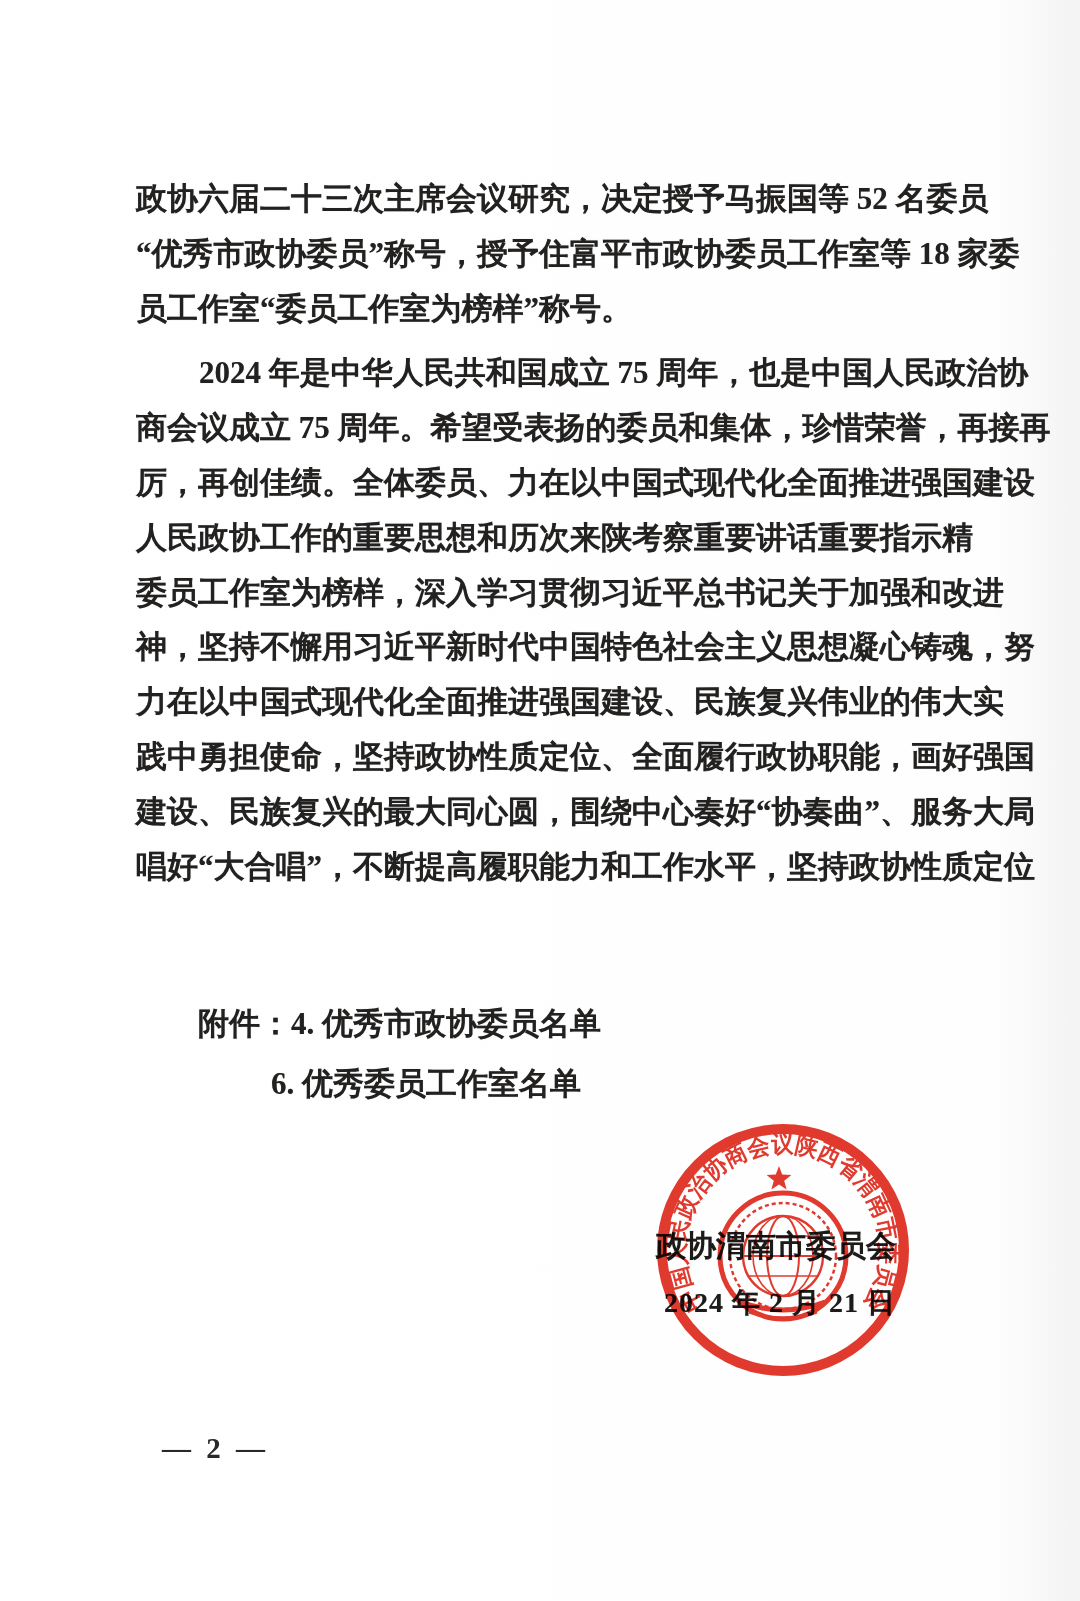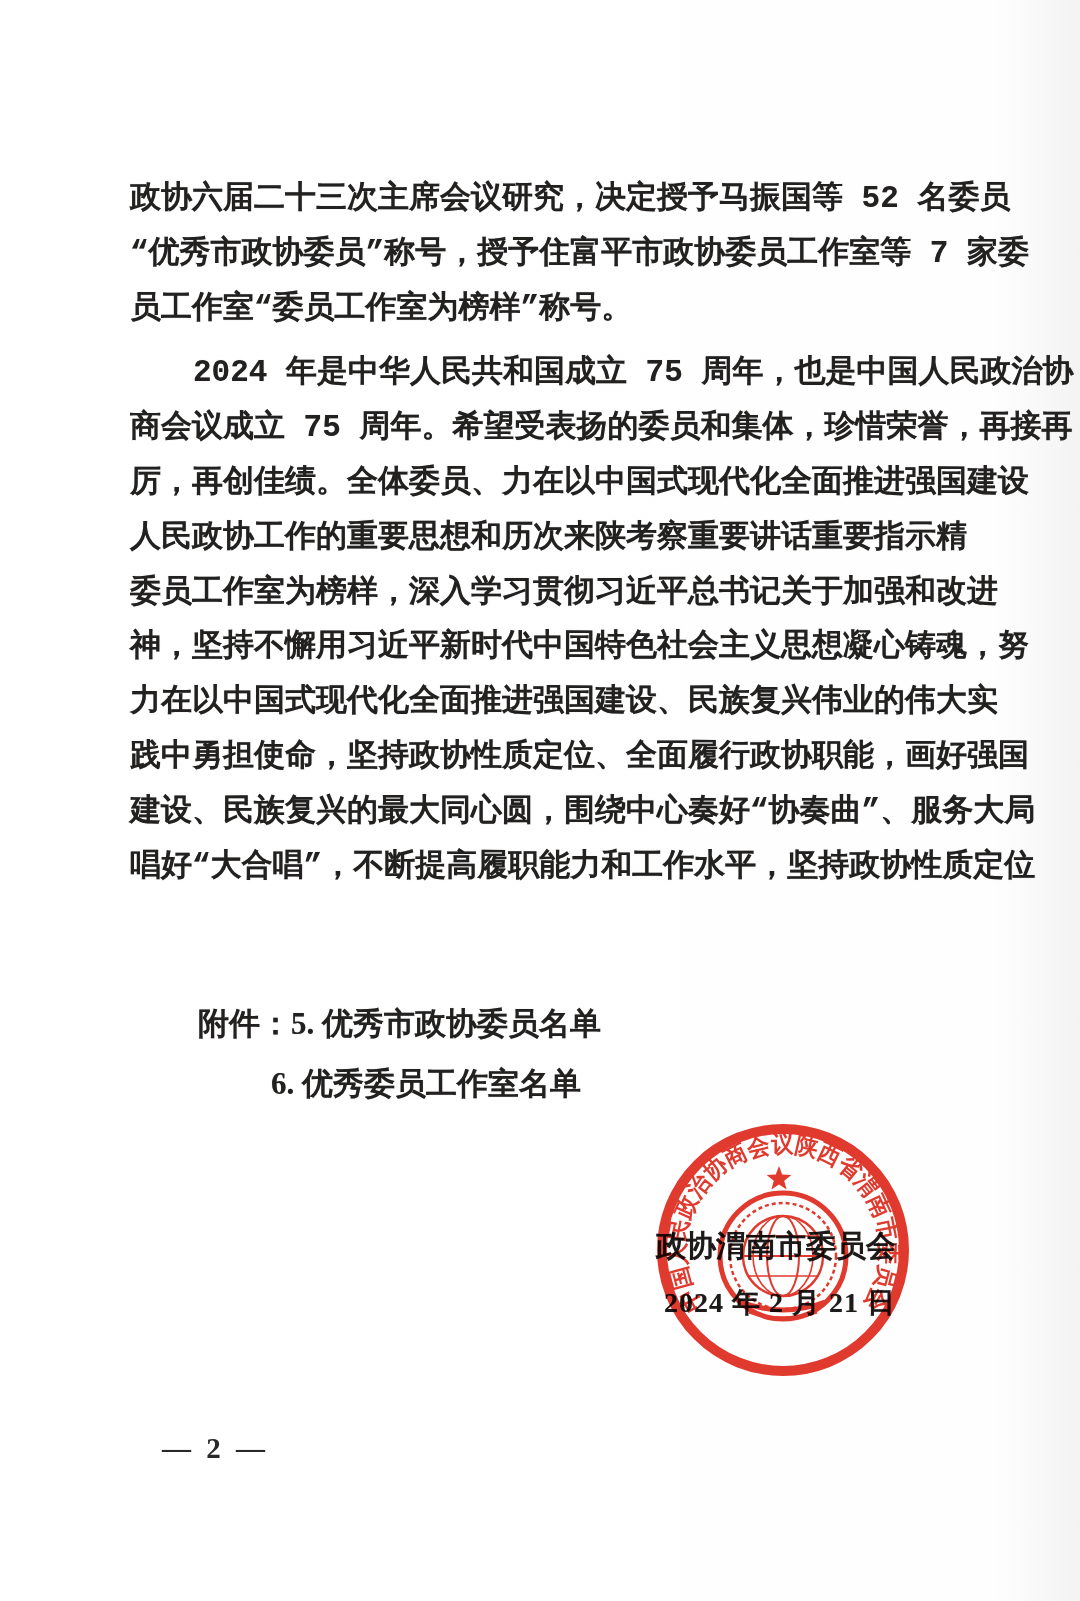--- a/index.html
+++ b/index.html
@@ -10,27 +10,26 @@
     position: relative;
     width: 1080px;
     height: 1601px;
     background: linear-gradient(90deg, #ffffff 0%, #fefefe 92%, #f3f3f3 100%);
     overflow: hidden;
   }
 
   
   .doc-body {
     position: absolute;
-    left: 130px;
+    left: 136px;
     top: 172px;
     width: 822px;
     font-size: 31px;
     color: #222120;
     text-shadow: 0 0 0.7px rgba(40,40,40,0.45);
-    font-family: Liberation Mono, monospace;
   }
   .doc-body .line {
     height: 54.8px;
     line-height: 54.8px;
     white-space: nowrap;
     text-align: justify;
     text-align-last: justify;
     font-weight: 600;
   }
   .doc-body .line.para-end {
@@ -117,37 +116,37 @@
     white-space: nowrap;
   }
 </style>
 </head>
 <body>
 
 <div class="page">
 
   <div class="doc-body">
     <div class="line">政协六届二十三次主席会议研究，决定授予马振国等 52 名委员</div>
-    <div class="line">“优秀市政协委员”称号，授予住富平市政协委员工作室等 7 家委</div>
+    <div class="line">“优秀市政协委员”称号，授予住富平市政协委员工作室等 18 家委</div>
     <div class="line para-end">员工作室“委员工作室为榜样”称号。</div>
     <div class="line para2-start">2024 年是中华人民共和国成立 75 周年，也是中国人民政治协</div>
     <div class="line">商会议成立 75 周年。希望受表扬的委员和集体，珍惜荣誉，再接再</div>
     <div class="line">厉，再创佳绩。全体委员、力在以中国式现代化全面推进强国建设</div>
     <div class="line">人民政协工作的重要思想和历次来陕考察重要讲话重要指示精</div>
     <div class="line">委员工作室为榜样，深入学习贯彻习近平总书记关于加强和改进</div>
     <div class="line">神，坚持不懈用习近平新时代中国特色社会主义思想凝心铸魂，努</div>
     <div class="line">力在以中国式现代化全面推进强国建设、民族复兴伟业的伟大实</div>
     <div class="line">践中勇担使命，坚持政协性质定位、全面履行政协职能，画好强国</div>
     <div class="line">建设、民族复兴的最大同心圆，围绕中心奏好“协奏曲”、服务大局</div>
     <div class="line">唱好“大合唱”，不断提高履职能力和工作水平，坚持政协性质定位</div>
   </div>
 
   <div class="attachments">
     <div class="att-line">
-      <span>附件：</span><span>5. 优秀市政协委员名单</span>
+      <span>附件：</span><span>4. 优秀市政协委员名单</span>
     </div>
     <div class="att-line second">
       <span>6. 优秀委员工作室名单</span>
     </div>
   </div>
 
   <div class="issuer">政协渭南市委员会</div>
   <div class="sig-date">2024 年 2 月 21 日</div>
 
   <div class="seal">

